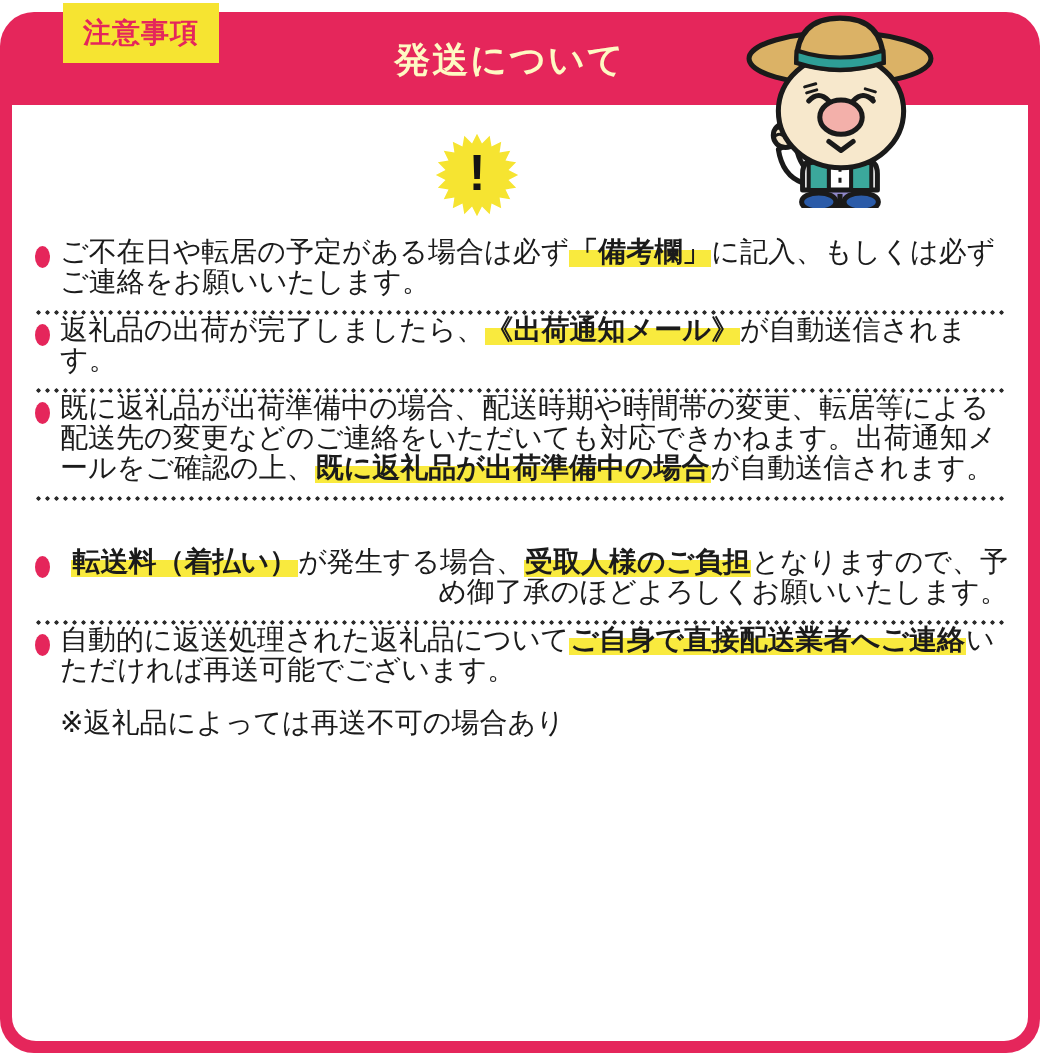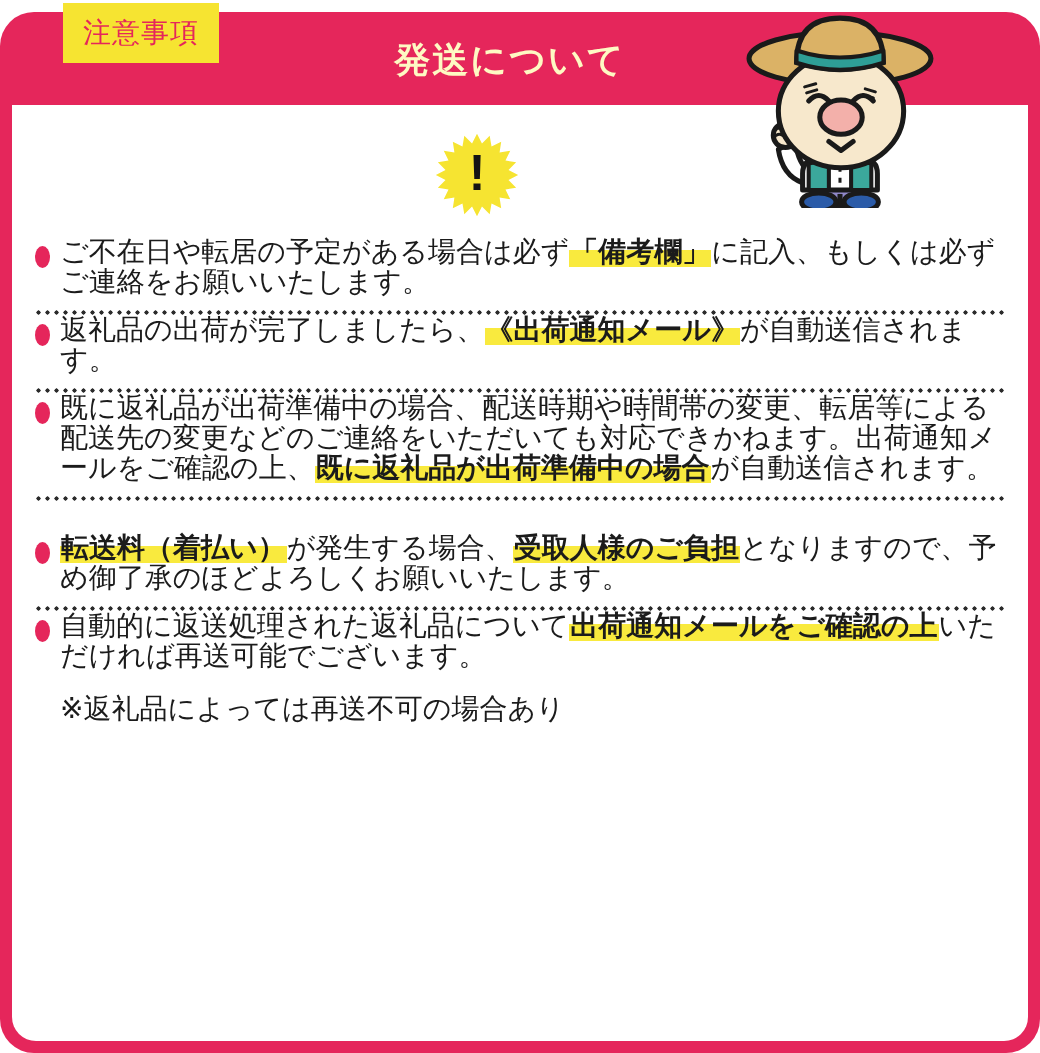--- a/index.html
+++ b/index.html
@@ -25,21 +25,21 @@
     padding-top:4px;box-sizing:border-box;
   }
   .page-title{
     color:#fef9c3;font-size:36px;font-weight:900;letter-spacing:2px;
     transform:translateX(-10px);
   }
   .tag{
     position:absolute;top:-9px;left:63px;width:156px;height:60px;
     background:var(--yellow);color:var(--pink);
     display:flex;align-items:center;justify-content:center;
-    font-size:28px;font-weight:400;letter-spacing:1px;z-index:6;
+    font-size:28px;font-weight:700;letter-spacing:1px;z-index:6;
   }
   .mascot{
     position:absolute;top:-6px;right:104px;width:192px;height:200px;z-index:5;
   }
   .inner{
     position:absolute;top:93px;left:12px;right:12px;bottom:12px;
     background:#ffffff;border-radius:0 0 24px 24px;
     padding:0 20px 0 22px;box-sizing:border-box;overflow:hidden;
   }
   .confirm{
@@ -49,21 +49,21 @@
   .starburst{position:relative;width:84px;height:84px;flex:0 0 auto;}
   .starburst svg{position:absolute;inset:0;width:100%;height:100%;}
   .excl{
     position:absolute;inset:0;display:flex;align-items:center;justify-content:center;
     font-size:50px;font-weight:900;color:#141414;padding-bottom:4px;box-sizing:border-box;
   }
   .confirm-label{font-size:41px;font-weight:900;color:#141414;letter-spacing:1px;}
   .notice-list{margin-top:10px;}
   .notice{}
   .notice:nth-child(1){margin-top:20px;}
-  .notice:nth-child(4){margin-top:32px;}
+  .notice:nth-child(4){margin-top:46px;text-align:right;}
   .notice:nth-child(6){margin-top:34px;}
   .notice-row{display:flex;align-items:flex-start;}
   .bullet{
     flex:0 0 auto;width:15px;height:22px;border-radius:50%;
     background:var(--pink);margin:9px 10px 0 1px;
   }
   .notice-text{
     margin:0;font-size:28px;line-height:30px;color:var(--text);font-weight:500;
     letter-spacing:0;
   }
@@ -165,19 +165,19 @@
         <div class="notice">
           <div class="notice-row">
             <span class="bullet"></span>
             <p class="notice-text"><span class="hl">転送料（着払い）</span><span class="seg">が発生する場合、</span><span class="hl">受取人様のご負担</span><span class="seg">となりますので、予め御了承のほどよろしくお願いいたします。</span></p>
           </div>
           <div class="dotted"></div>
         </div>
         <div class="notice">
           <div class="notice-row">
             <span class="bullet"></span>
-            <p class="notice-text"><span class="seg">自動的に返送処理された返礼品について</span><span class="hl">出荷通知メールをご確認の上</span><span class="seg">いただければ再送可能でございます。</span><span class="note">※返礼品によっては再送不可の場合あり</span></p>
+            <p class="notice-text"><span class="seg">自動的に返送処理された返礼品について</span><span class="hl">ご自身で直接配送業者へご連絡</span><span class="seg">いただければ再送可能でございます。</span><span class="note">※返礼品によっては再送不可の場合あり</span></p>
           </div>
         </div>
       </div>
 
   </div>
 </div>
 
 </body></html>

